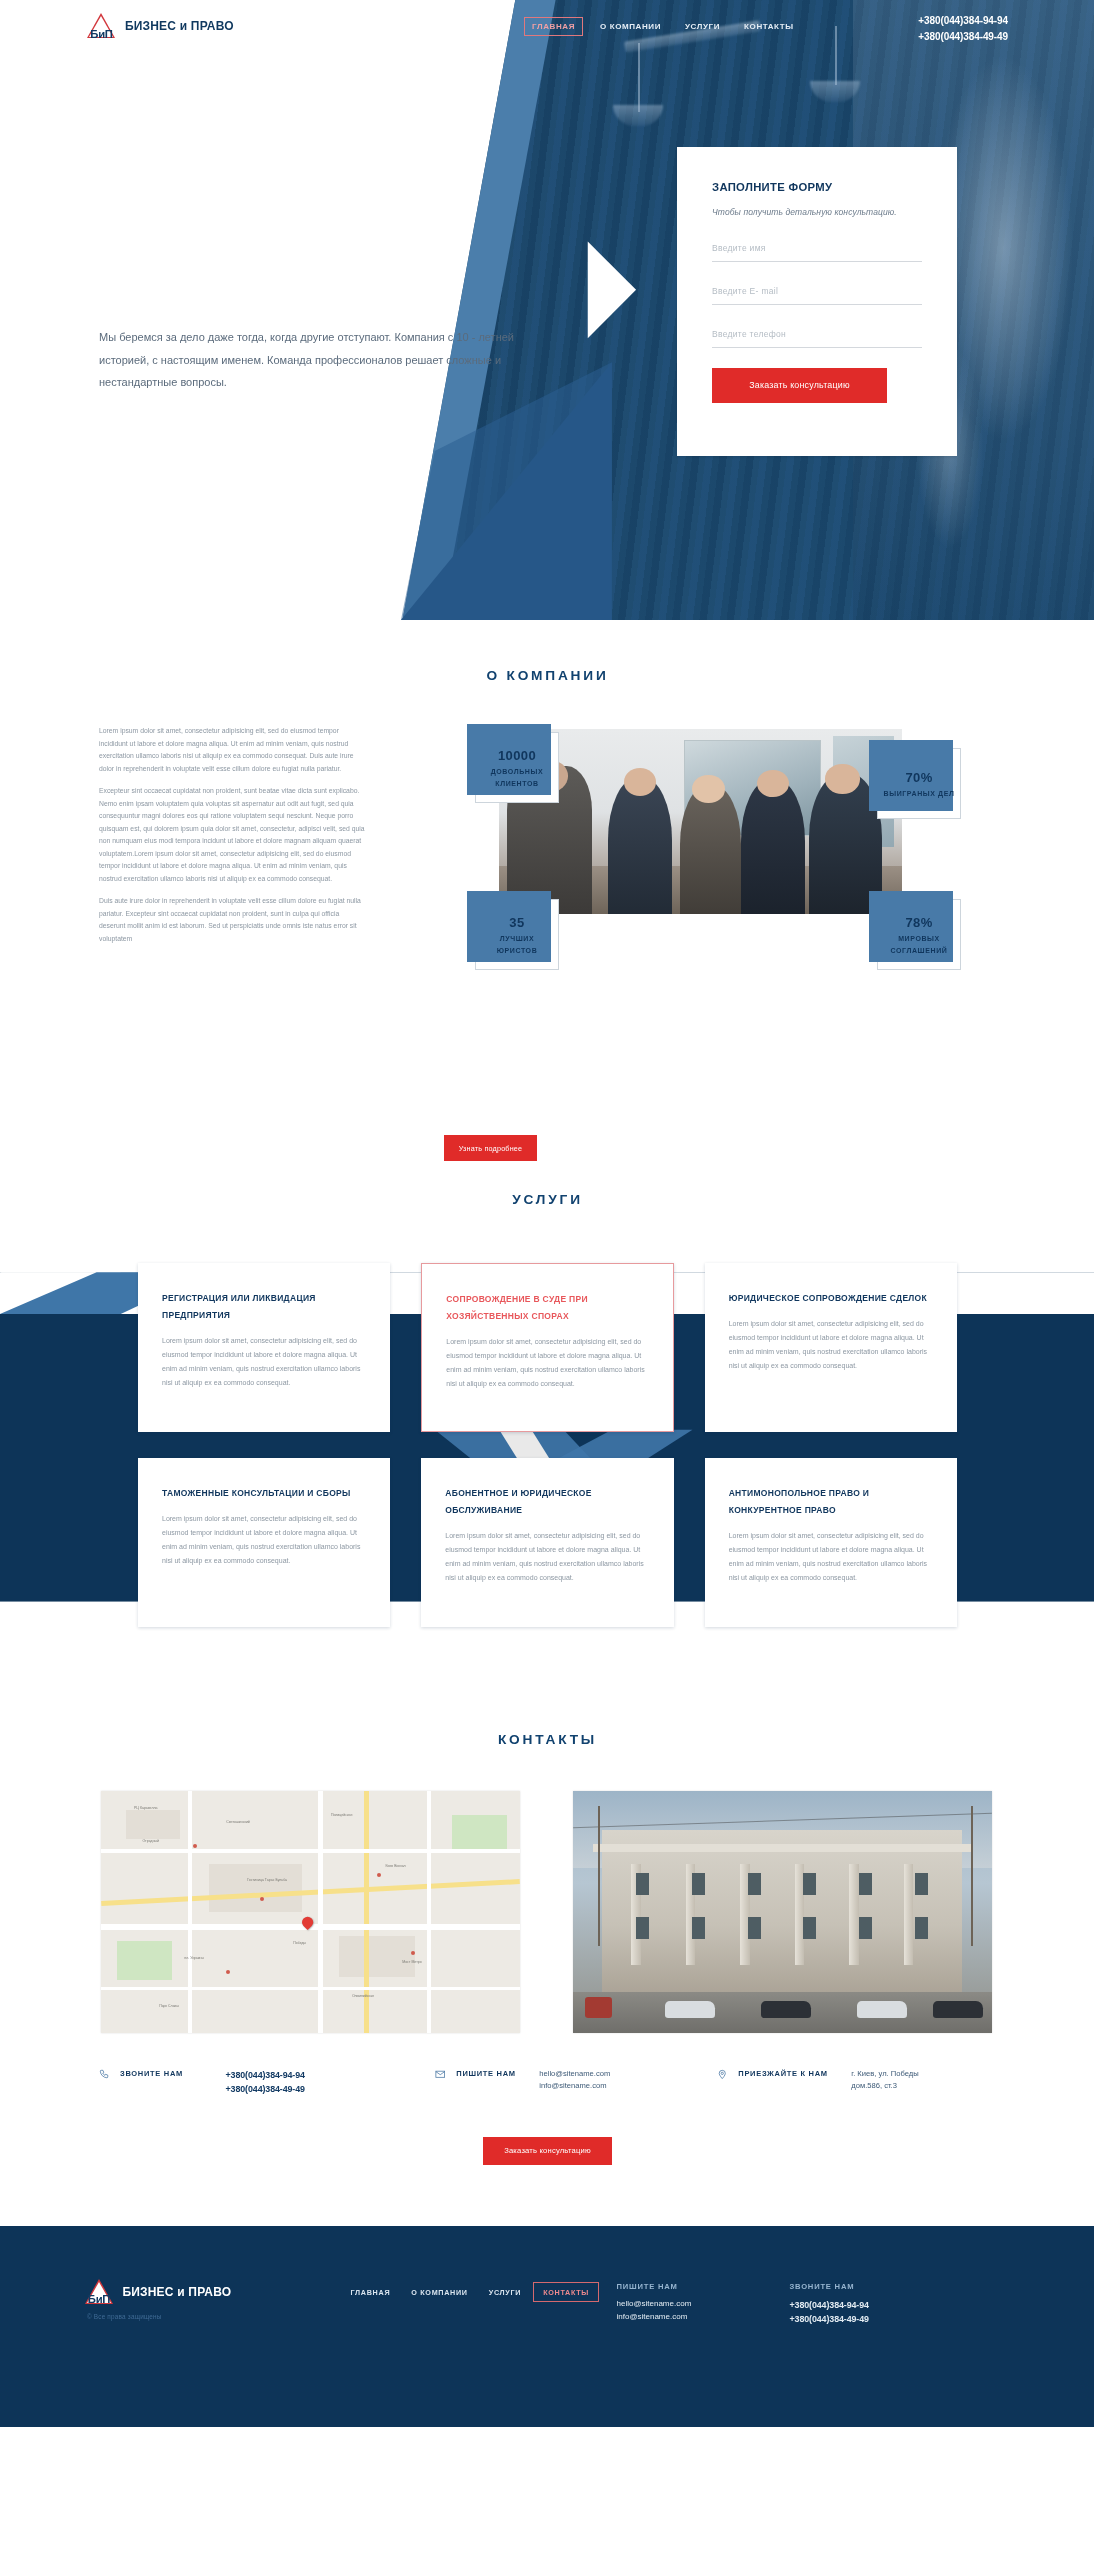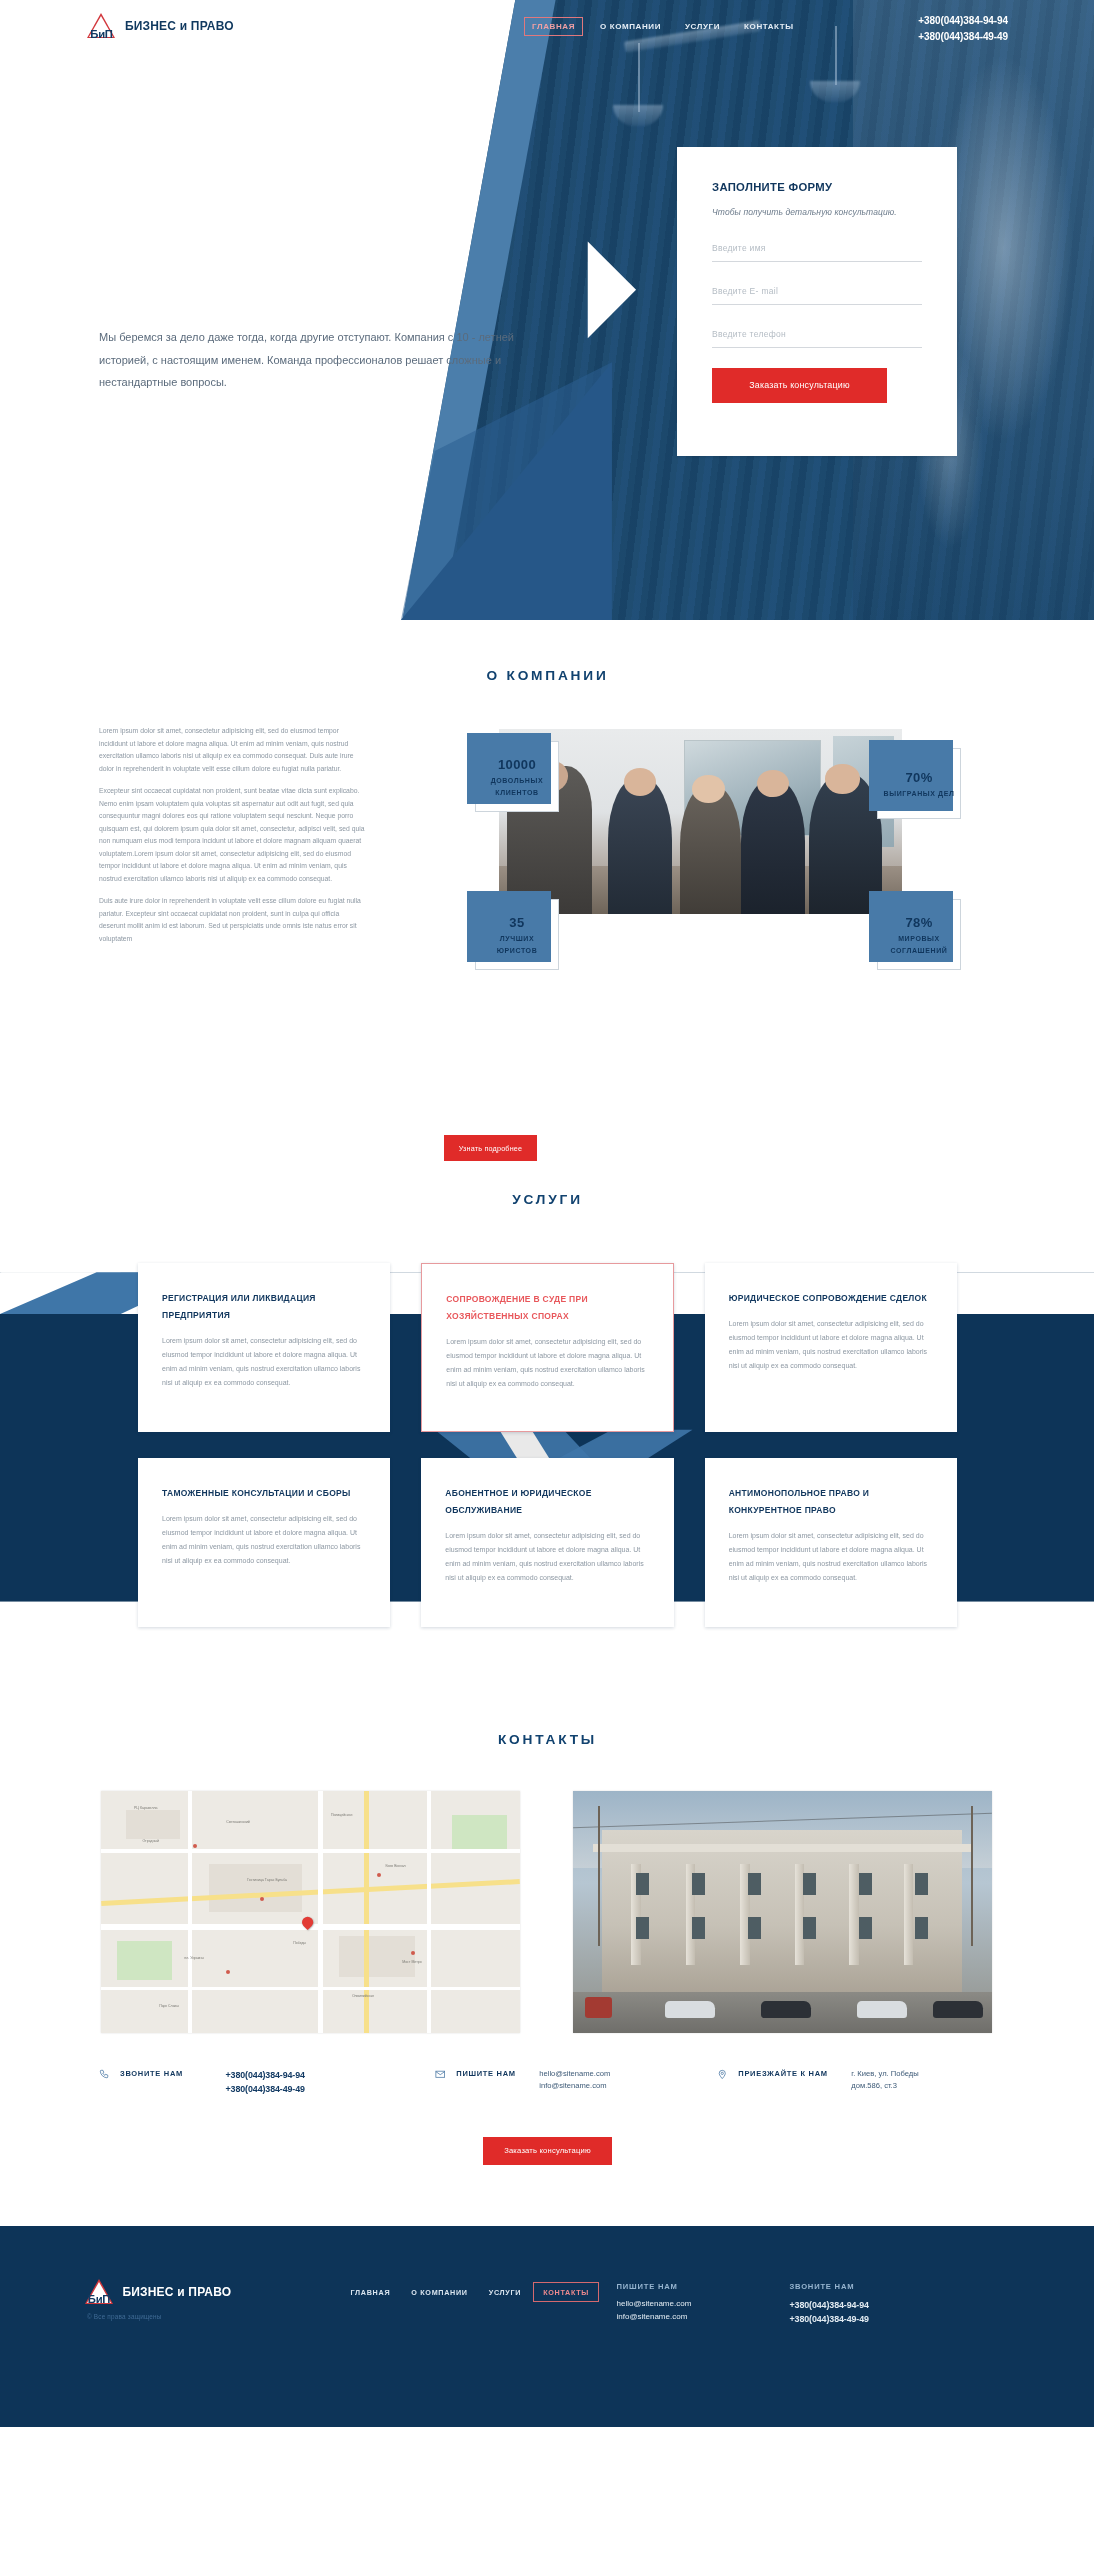--- a/index.html
+++ b/index.html
@@ -353,21 +353,21 @@
     letter-spacing: 0.4px;
     line-height: 1.55;
   }
   .stat .lbl {
     font-size: 7px;
     font-weight: bold;
     letter-spacing: 0.6px;
     color: #10365d;
     line-height: 1.65;
   }
-  .stat.s1 { left: 475px; top: 16px; }
+  .stat.s1 { left: 475px; top: 7px; }
   .stat.s2 { left: 877px; top: 23px; }
   .stat.s3 { left: 475px; top: 174px; }
   .stat.s4 { left: 877px; top: 174px; }
 
   .about .btn-red.more {
     position: absolute;
     left: 444px; top: 410px;
     width: 93px; height: 26px;
     font-size: 7.2px;
   }

